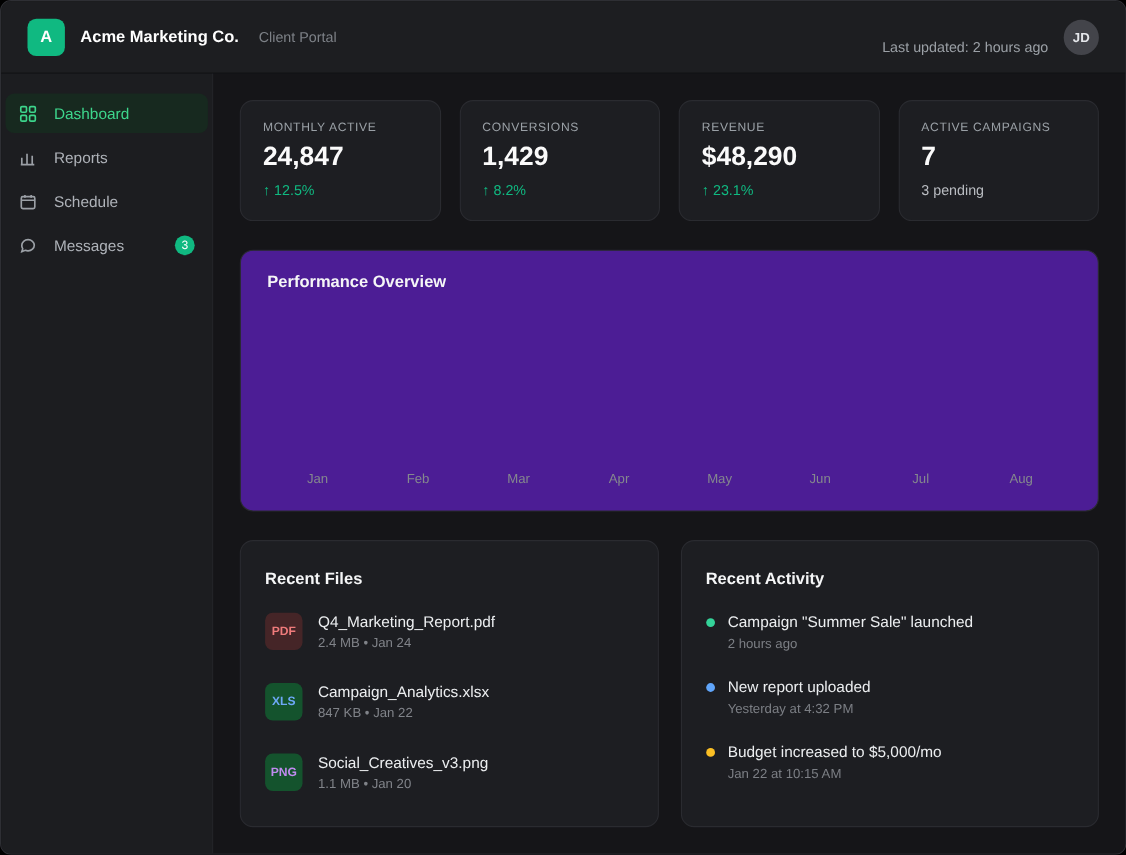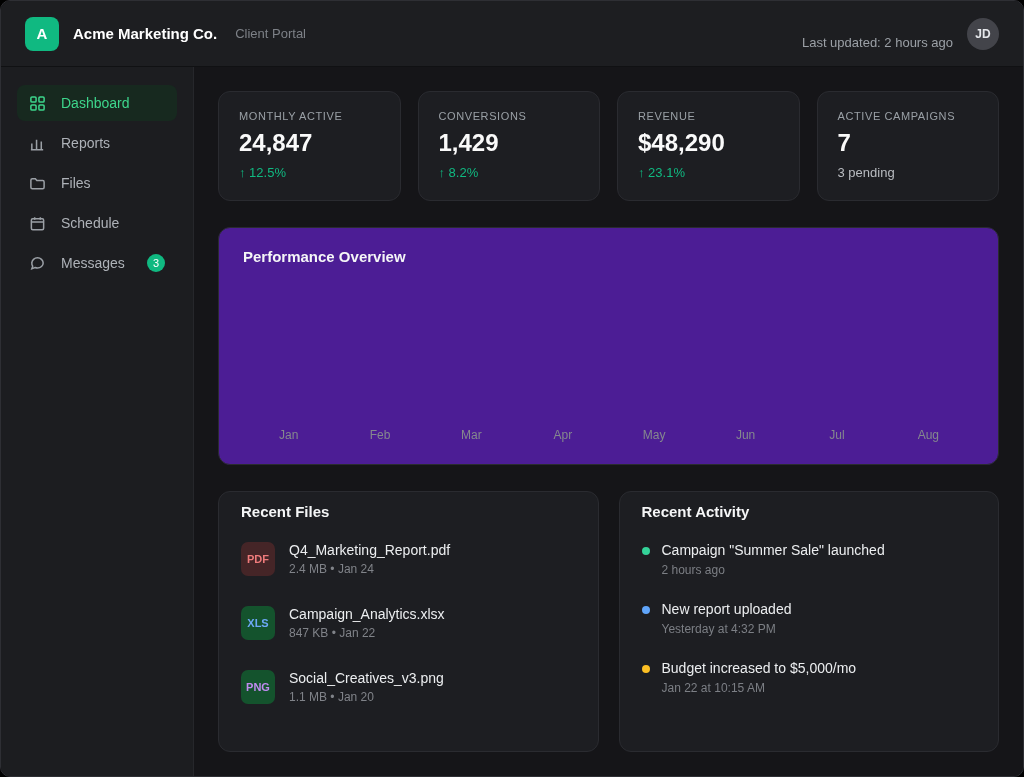--- a/index.html
+++ b/index.html
@@ -40,21 +40,21 @@
     font-size: 12px; font-weight: bold;
   }
 
   
   .body-wrap { flex: 1; display: flex; min-height: 0; }
 
   .sidebar {
     width: 193px; flex: 0 0 193px;
     background: #1c1d20;
     border-right: 1px solid #26272b;
-    padding: 18px 16px;
+    padding: 18px 4px;
   }
   .nav-item {
     display: flex; align-items: center;
     height: 36px; border-radius: 8px;
     padding: 0 12px; margin-bottom: 4px;
     font-size: 14px; color: #aeb2b8;
     cursor: pointer;
   }
   .nav-item .nav-icon { width: 18px; height: 18px; margin-right: 14px; display: flex; align-items: center; }
   .nav-item svg { width: 17px; height: 17px; stroke: #9ba0a6; fill: none; stroke-width: 1.6; }
@@ -105,21 +105,21 @@
   .range-btn.active { background: #1c3a2b; color: #3dd68c; }
   .chart-area { flex: 1; display: flex; flex-direction: column; }
   .months-row { margin-top: auto; display: flex; padding-bottom: 2px; }
   .month-label { flex: 1; text-align: center; font-size: 12px; color: #85888e; }
 
   
   .bottom-row { display: flex; gap: 20px; flex: 1; min-height: 0; }
   .panel {
     flex: 1;
     background: #1d1e22; border: 1px solid #2a2b30;
-    border-radius: 12px; padding: 11px 22px;
+    border-radius: 12px; padding: 26px 22px;
   }
   .panel .panel-title { margin-bottom: 22px; }
 
   .file-row { display: flex; align-items: center; margin-bottom: 30px; cursor: pointer; }
   .file-badge {
     width: 34px; height: 34px; border-radius: 7px;
     display: flex; align-items: center; justify-content: center;
     font-size: 11px; font-weight: bold;
     flex: 0 0 34px;
   }
@@ -176,28 +176,20 @@
           <svg viewBox="0 0 18 18">
               <path d="M3 15 V9"></path>
               <path d="M8 15 V5"></path>
               <path d="M13 15 V7"></path>
               <path d="M2 15.5 H15"></path>
             </svg>
         </span>
         <span>Reports</span>
       </div>
 
-      <div class="nav-item">
-        <span class="nav-icon">
-          <svg viewBox="0 0 18 18">
-              <path d="M2 5.5 a1.5 1.5 0 0 1 1.5-1.5 h3.2 l1.6 1.8 h6.2 a1.5 1.5 0 0 1 1.5 1.5 v5.7 a1.5 1.5 0 0 1-1.5 1.5 h-11 a1.5 1.5 0 0 1-1.5-1.5 z"></path>
-            </svg>
-        </span>
-        <span>Files</span>
-      </div>
 
       <div class="nav-item">
         <span class="nav-icon">
           <svg viewBox="0 0 18 18">
               <rect x="2.5" y="4" width="13" height="11.5" rx="1.5"></rect>
               <path d="M2.5 7.5 H15.5"></path>
               <path d="M6 2.5 V5"></path>
               <path d="M12 2.5 V5"></path>
             </svg>
         </span>

